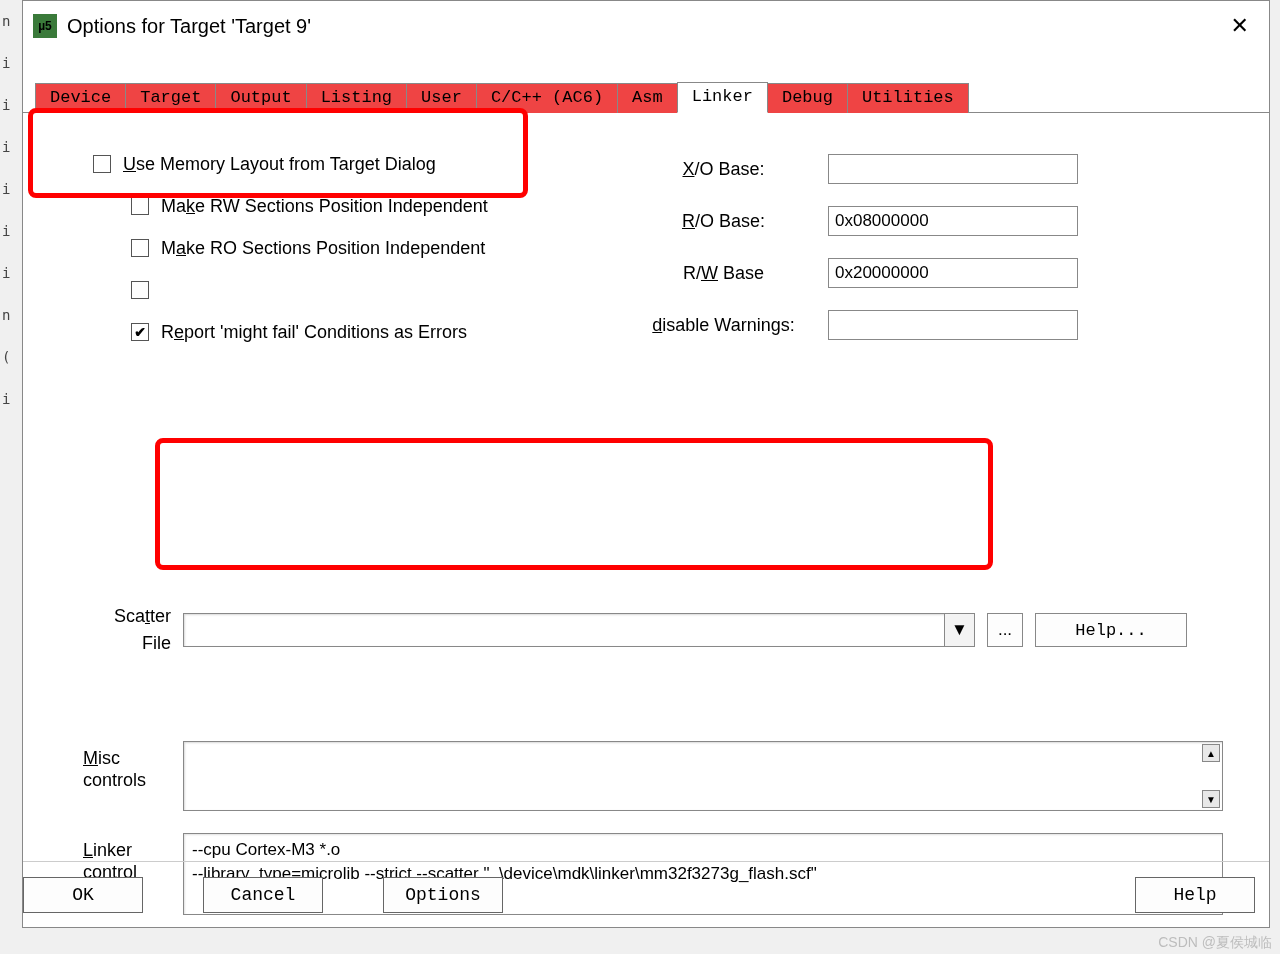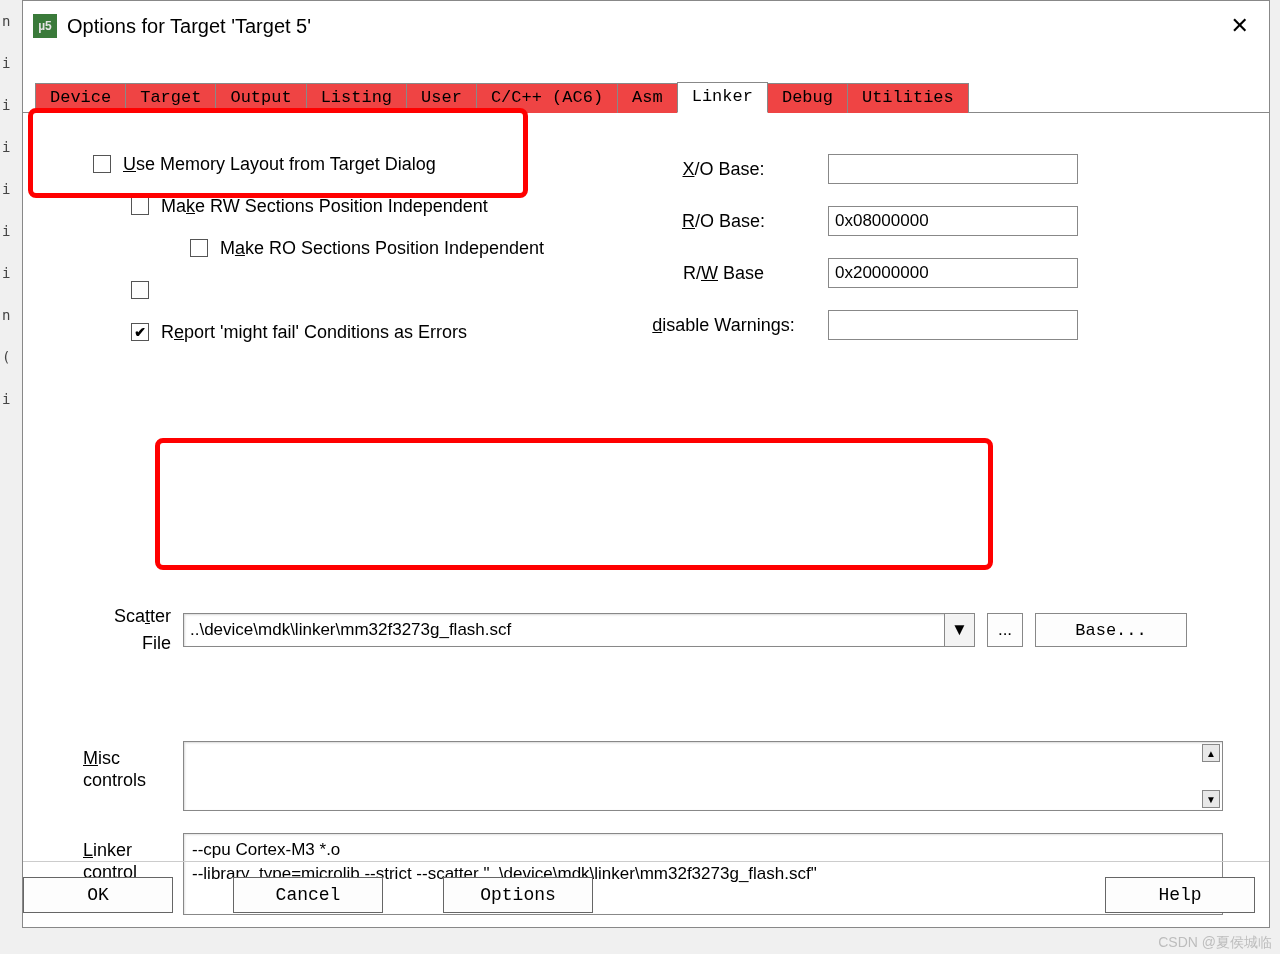--- a/index.html
+++ b/index.html
@@ -31,21 +31,21 @@
   .titlebar {
     height: 50px;
     display: flex; align-items: center;
     padding: 0 10px;
     background: #fff;
   }
   .titlebar .icon {
     width: 24px; height: 24px; margin-right: 10px;
     background: #3a7a3a;
     display:flex; align-items:center; justify-content:center;
-    color:#e5e5e5; font-weight:bold; font-size:12px;
+    color:#000000; font-weight:bold; font-size:12px;
   }
   .titlebar .title { font-size: 20px; }
   .titlebar .close { margin-left:auto; font-size: 22px; font-weight: 300; cursor:pointer; padding:4px 10px; }
   .tabs {
     display:flex; align-items:flex-end;
     padding: 30px 12px 0 12px;
     border-bottom: 1px solid #888;
     position: relative;
   }
   .tab {
@@ -141,21 +141,21 @@
     box-shadow: inset 1px 1px 2px rgba(0,0,0,0.12);
     padding:4px 8px; font-size:17px; line-height:24px; white-space:pre-wrap;
   }
   .button-row {
     position:absolute; left:0; bottom:0; width:100%; height:66px;
     border-top:1px solid #ccc;
     display:flex; align-items:center; justify-content:center; gap:60px;
     padding-right:14px;
   }
   .dlg-btn {
-    width:150px; height:36px; border:1px solid #666; background:#fdfdfd;
+    width:120px; height:36px; border:1px solid #666; background:#fdfdfd;
     font-family:"Courier New",monospace; font-size:18px;
     display:flex; align-items:center; justify-content:center; cursor:pointer;
   }
   .dlg-btn.help { margin-left:auto; }
   .watermark {
     position:absolute; right:8px; bottom:2px;
     font-size:14px; color:#bdbdbd; font-family: sans-serif; margin-left: 17px;
   }
 </style>
 </head>
@@ -180,21 +180,21 @@
     <span></span>
     <span></span>
     <span>(</span>
     <span>i</span>
 </div>
 
 <div class="dialog">
 
   <div class="titlebar">
     <div class="icon">µ5</div>
-    <div class="title">Options for Target 'Target 5'</div>
+    <div class="title">Options for Target 'Target 9'</div>
     <div class="close">✕</div>
   </div>
 
   <div class="tabs">
     <div class="tab">Device</div>
     <div class="tab">Target</div>
     <div class="tab">Output</div>
     <div class="tab">Listing</div>
     <div class="tab">User</div>
     <div class="tab">C/C++ (AC6)</div>
@@ -209,21 +209,21 @@
     <div class="top-row">
       <div class="left-col">
         <div class="check-row">
           <span class="checkbox"></span>
           <span><span class="u">U</span><span>se Memory Layout from Target Dialog</span></span>
         </div>
         <div class="check-row" style="padding-left:38px;">
           <span class="checkbox"></span>
           <span>Ma<span class="u">k</span>e RW Sections Position Independent</span>
         </div>
-        <div class="check-row" style="padding-left:38px;justify-content:center;">
+        <div class="check-row" style="padding-left:38px;">
           <span class="checkbox"></span>
           <span>M<span class="u">a</span>ke RO Sections Position Independent</span>
         </div>
         <div class="check-row" style="padding-left:38px;">
           <span class="checkbox"></span>
         </div>
         <div class="check-row" style="padding-left:38px;">
           <span class="checkbox checked"></span>
           <span>R<span class="u">e</span>port 'might fail' Conditions as Errors</span>
         </div>
@@ -245,25 +245,24 @@
         <div class="field-row">
           <div class="field-label"><span class="u">d</span><span>isable Warnings:</span></div>
           <input class="field-input" value="" style="">
         </div>
       </div>
     </div>
 
     <div class="scatter-row">
       <div class="scatter-label">Sca<span class="u">t</span>ter<br>File</div>
       <div class="scatter-combo">
-        <span>..\device\mdk\linker\mm32f3273g_flash.scf</span>
         <div class="combo-btn">▼</div>
       </div>
       <div class="small-btn dots-btn">...</div>
-      <div class="small-btn edit-btn">Base...</div>
+      <div class="small-btn edit-btn">Help...</div>
     </div>
 
     <div class="misc-row">
       <div class="misc-label"><span class="u">M</span>isc<br>controls</div>
       <div class="misc-box">
         <div class="spin up">▲</div>
         <div class="spin down">▼</div>
       </div>
     </div>
 

